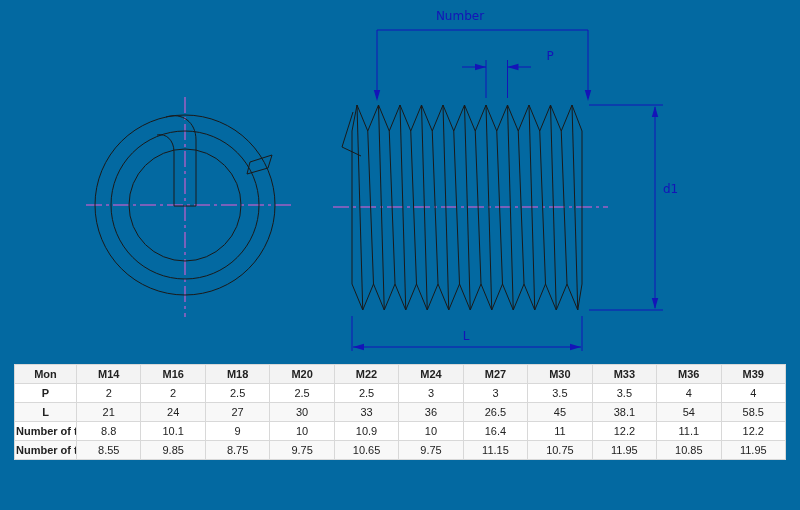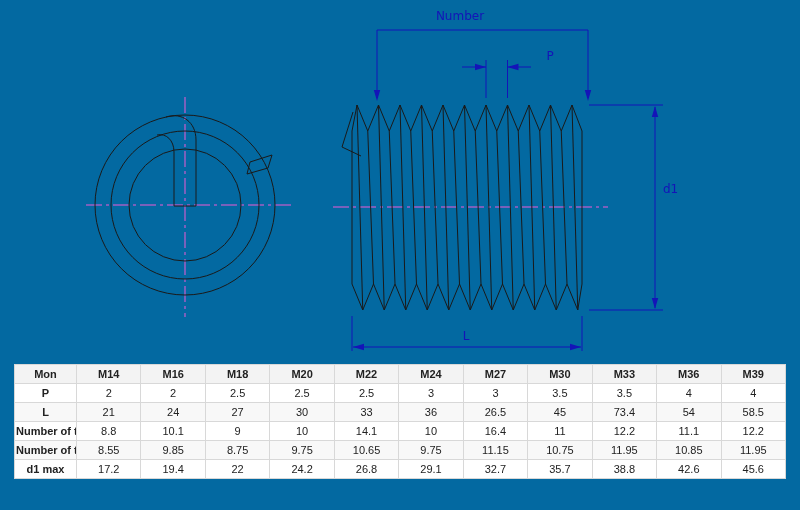--- a/index.html
+++ b/index.html
@@ -136,31 +136,31 @@
         <tr>
           <td class="rowlabel">L</td>
           <td>21</td>
           <td>24</td>
           <td>27</td>
           <td>30</td>
           <td>33</td>
           <td>36</td>
           <td>26.5</td>
           <td>45</td>
-          <td>73.4</td>
+          <td>38.1</td>
           <td>54</td>
           <td>58.5</td>
         </tr>
         <tr>
           <td class="rowlabel">Number of t...</td>
           <td>8.8</td>
           <td>10.1</td>
           <td>9</td>
           <td>10</td>
-          <td>14.1</td>
+          <td>10.9</td>
           <td>10</td>
           <td>16.4</td>
           <td>11</td>
           <td>12.2</td>
           <td>11.1</td>
           <td>12.2</td>
         </tr>
         <tr>
           <td class="rowlabel">Number of t...</td>
           <td>8.55</td>
@@ -168,30 +168,16 @@
           <td>8.75</td>
           <td>9.75</td>
           <td>10.65</td>
           <td>9.75</td>
           <td>11.15</td>
           <td>10.75</td>
           <td>11.95</td>
           <td>10.85</td>
           <td>11.95</td>
         </tr>
-        <tr>
-          <td class="rowlabel">d1 max</td>
-          <td>17.2</td>
-          <td>19.4</td>
-          <td>22</td>
-          <td>24.2</td>
-          <td>26.8</td>
-          <td>29.1</td>
-          <td>32.7</td>
-          <td>35.7</td>
-          <td>38.8</td>
-          <td>42.6</td>
-          <td>45.6</td>
-        </tr>
       </tbody>
   </table>
 
 </div>
 
 </body></html>

